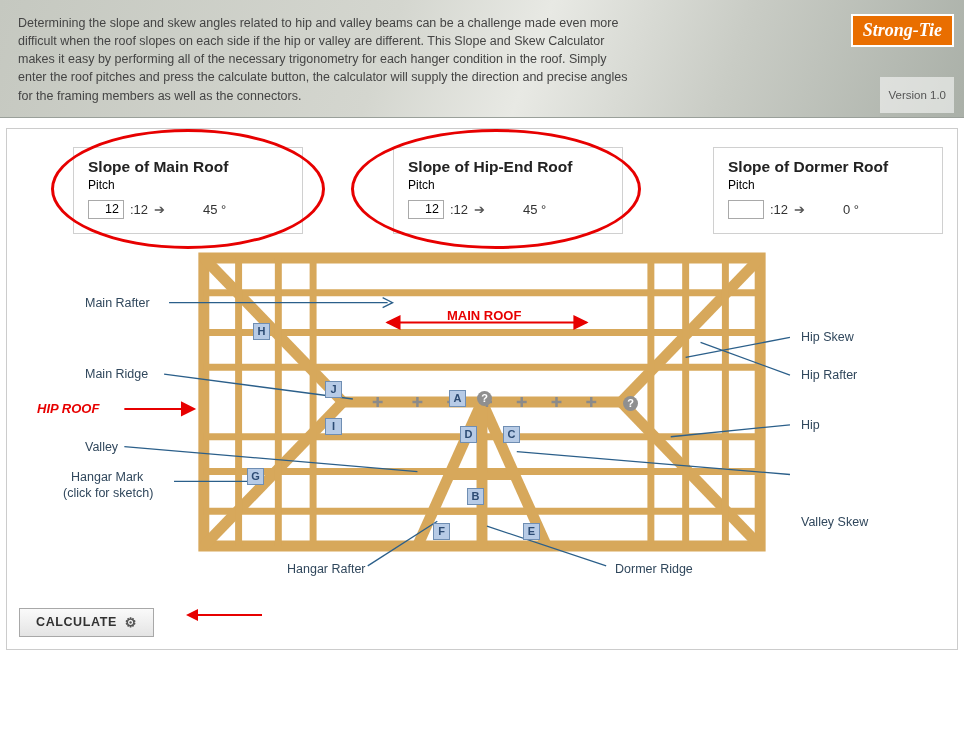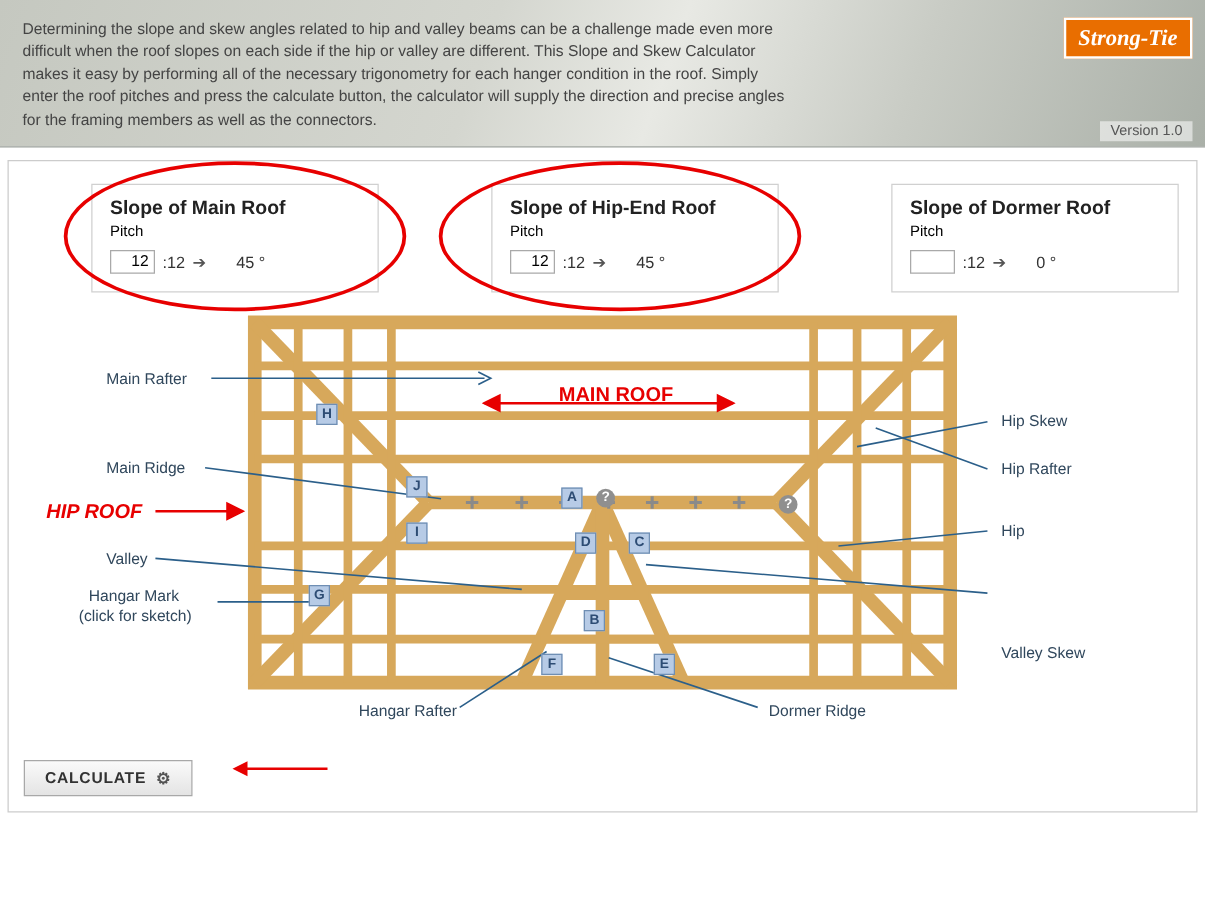--- a/index.html
+++ b/index.html
@@ -57,21 +57,21 @@
     border: 2px solid #fff;
     margin-top: 4px;
   }
   .version {
     position: absolute;
     right: 10px;
     bottom: 4px;
     background: rgba(255,255,255,0.55);
     color: #555;
     font-size: 11.5px;
-    padding: 2px 8px;
+    padding: 12px 8px;
   }
 
   .stage {
     border: 1px solid #ccc;
     margin: 10px 6px;
     padding: 18px 12px 12px;
     position: relative;
   }
 
   .inputs {
@@ -107,21 +107,21 @@
   }
   .pitch-row input {
     width: 36px;
     height: 19px;
     font-size: 12.5px;
     text-align: right;
     padding: 1px 4px;
     border: 1px solid #a9a9a9;
   }
   .arrow { color: #555; }
-  .deg { margin-left: 18px; }
+  .deg { margin-left: 32px; }
 
   .circle-anno {
     position: absolute;
     border: 3px solid #e70000;
     border-radius: 50%;
     pointer-events: none;
   }
 
   
   .diagram-wrap {
@@ -153,21 +153,21 @@
     display:flex; align-items:center; justify-content:center;
     cursor:pointer;
   }
 
   .lbl {
     position: absolute;
     font-size: 12.5px;
     color: #30475c;
     white-space: nowrap;
   }
-  .lbl.red { color:#e70000; font-weight:700; font-size:16px; }
+  .lbl.red { color:#e70000; font-weight:700; font-size:13px; }
 
   .calc-row { margin-top: 8px; display:flex; align-items:flex-start; gap:30px;}
   .calc-btn {
     background: linear-gradient(#fafafa, #e4e4e4);
     border: 1px solid #a8a8a8;
     padding: 6px 16px;
     font-size: 12.5px;
     font-weight: 700;
     color: #323232;
     letter-spacing: 0.6px;

